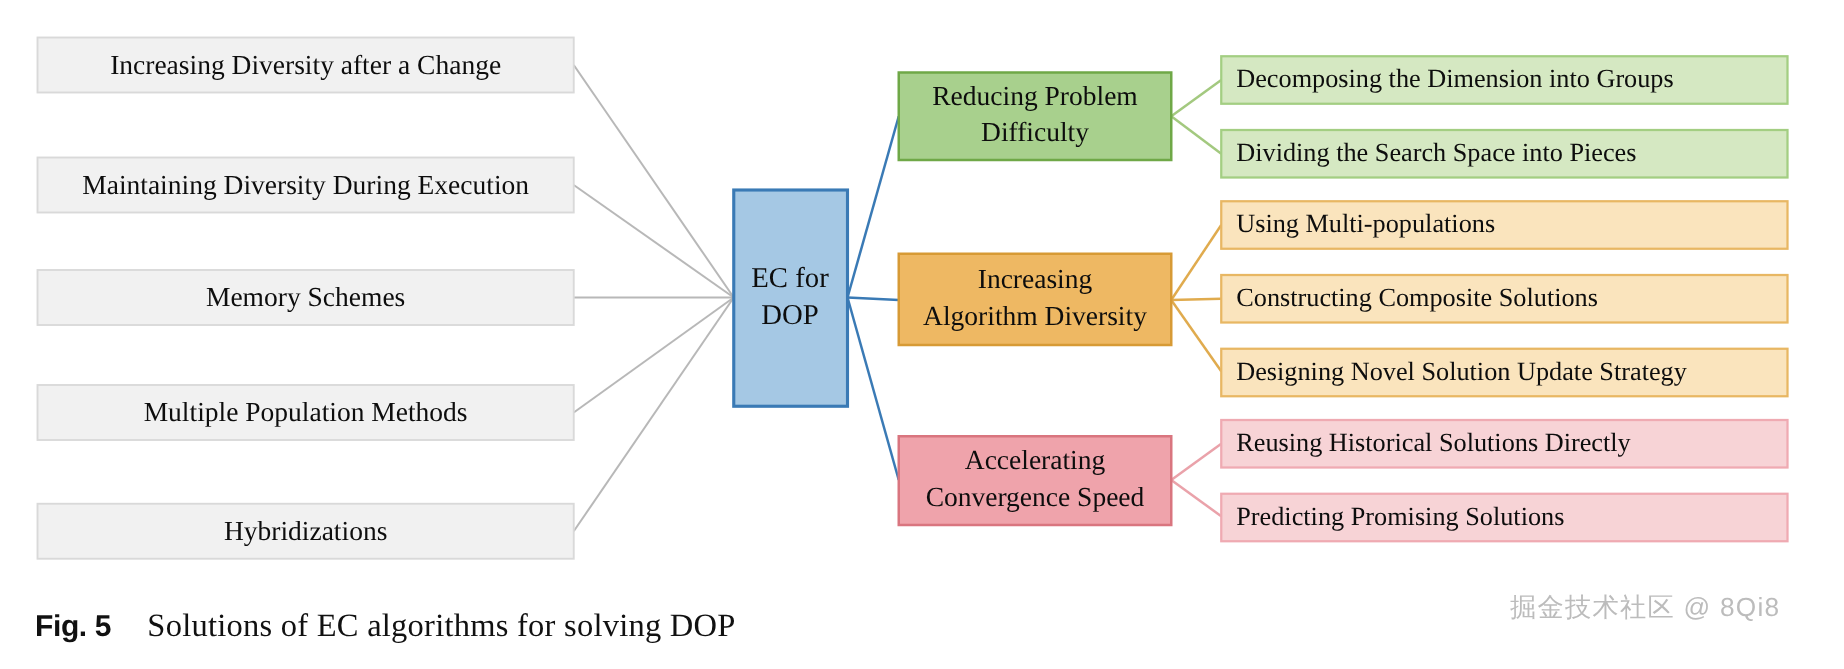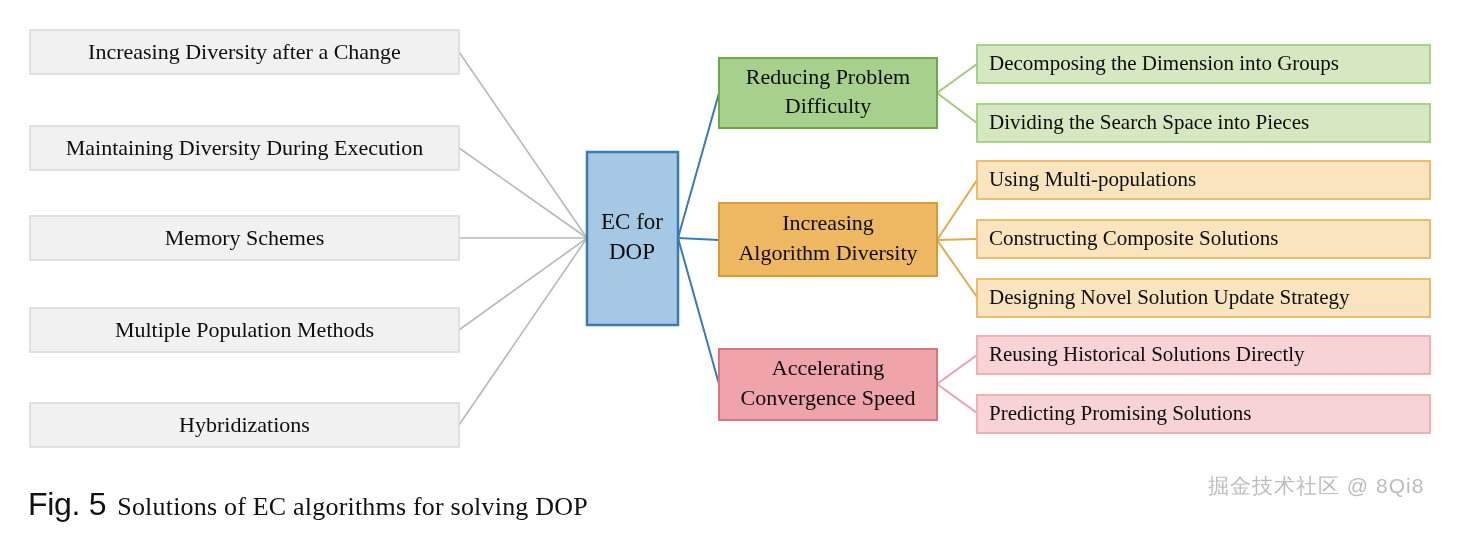--- a/index.html
+++ b/index.html
@@ -34,23 +34,23 @@
     left: 28px;
     top: 486px;
     white-space: nowrap;
     font-family: "Liberation Serif", serif;
     font-size: 26px;
     color: #111111;
     letter-spacing: 0.2px;
   }
   .caption .fig-num {
     font-family: "Liberation Sans", sans-serif;
-    font-weight: normal;
-    font-size: 32px;
-    margin-right: 11px;
+    font-weight: bold;
+    font-size: 24px;
+    margin-right: 29px;
     letter-spacing: -0.3px;
   }
   .watermark {
     position: absolute;
     left: 1208px;
     top: 472px;
     font-family: "Liberation Sans", sans-serif;
     font-size: 21px;
     color: #b9b9b9;
     white-space: nowrap;

